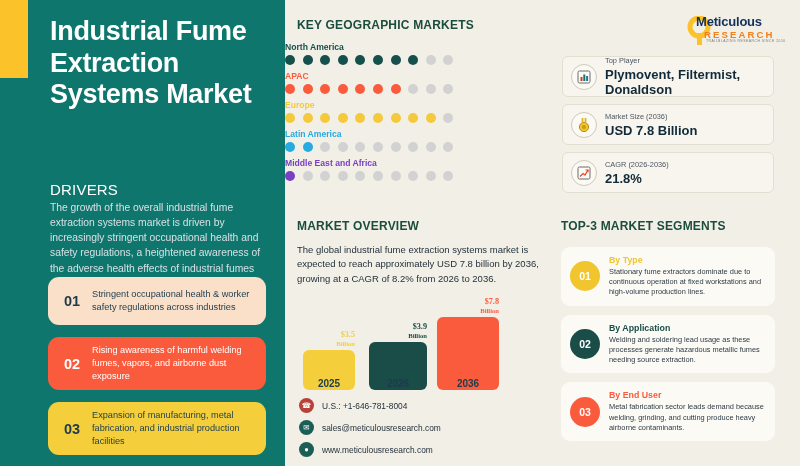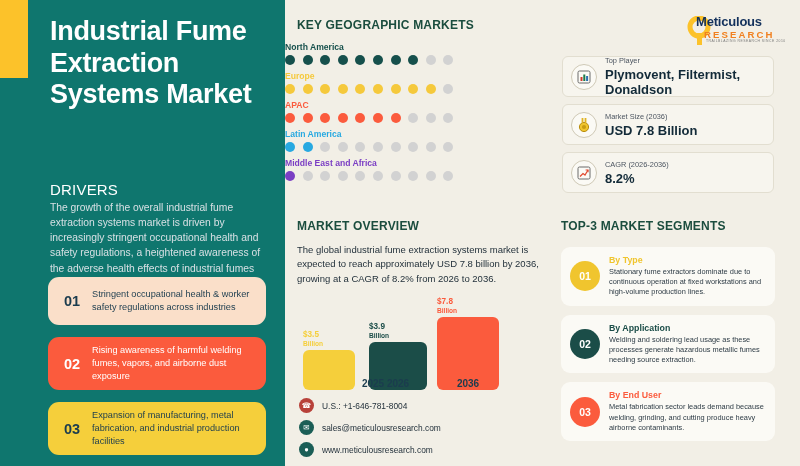--- a/index.html
+++ b/index.html
@@ -124,22 +124,22 @@
 
   
   .mo-body {
     position:absolute; left:12px; top:243px; width:245px;
     font-size:9.5px; line-height:1.5; color:#24323c;
   }
   .chart { position:absolute; left:18px; top:310px; width:190px; height:80px; }
   .bar-wrap { position:absolute; bottom:0; }
   .bar { border-radius:6px; width:100%; }
   .bar-lab {
-    position:absolute; width:100%; text-align:left;
-    font-size:8.2px; font-weight:bold; line-height:1.12;
+    position:absolute; width:100%; text-align:right;
+    font-size:8.2px; font-weight:bold; line-height:1.12;font-family:Liberation Serif, serif;
   }
   .bar-lab small { display:block; font-size:6.6px; font-weight:bold; }
   .yr-row { position:absolute; left:18px; top:378px; width:190px; height:16px; }
   .yr { position:absolute; text-align:center; font-size:10px; font-weight:bold; color:#1b3c4e; }
 
   .contact { position:absolute; left:14px; top:398px; }
   .crow { display:flex; align-items:center; margin-bottom:7px; }
   .cic {
     flex:0 0 15px; height:15px; border-radius:50%;
     display:flex; align-items:center; justify-content:center;
@@ -217,46 +217,46 @@
             <div class="dot" style="background: rgb(22, 80, 76);"></div>
             <div class="dot" style="background: rgb(22, 80, 76);"></div>
             <div class="dot" style="background: rgb(22, 80, 76);"></div>
             <div class="dot" style="background: rgb(22, 80, 76);"></div>
             <div class="dot" style="background: rgb(22, 80, 76);"></div>
             <div class="dot" style="background: rgb(210, 210, 210);"></div>
             <div class="dot" style="background: rgb(210, 210, 210);"></div>
           </div>
         </div>
         <div class="geo-row">
+          <div class="geo-label" style="color: rgb(251, 91, 61);">APAC</div>
+          <div class="dots">
+            <div class="dot" style="background: rgb(251, 91, 61);"></div>
+            <div class="dot" style="background: rgb(251, 91, 61);"></div>
+            <div class="dot" style="background: rgb(251, 91, 61);"></div>
+            <div class="dot" style="background: rgb(251, 91, 61);"></div>
+            <div class="dot" style="background: rgb(251, 91, 61);"></div>
+            <div class="dot" style="background: rgb(251, 91, 61);"></div>
+            <div class="dot" style="background: rgb(251, 91, 61);"></div>
+            <div class="dot" style="background: rgb(210, 210, 210);"></div>
+            <div class="dot" style="background: rgb(210, 210, 210);"></div>
+            <div class="dot" style="background: rgb(210, 210, 210);"></div>
+          </div>
+        </div>
+        <div class="geo-row">
           <div class="geo-label" style="color: rgb(245, 201, 60);">Europe</div>
           <div class="dots">
             <div class="dot" style="background: rgb(245, 201, 60);"></div>
             <div class="dot" style="background: rgb(245, 201, 60);"></div>
             <div class="dot" style="background: rgb(245, 201, 60);"></div>
             <div class="dot" style="background: rgb(245, 201, 60);"></div>
             <div class="dot" style="background: rgb(245, 201, 60);"></div>
             <div class="dot" style="background: rgb(245, 201, 60);"></div>
             <div class="dot" style="background: rgb(245, 201, 60);"></div>
             <div class="dot" style="background: rgb(245, 201, 60);"></div>
             <div class="dot" style="background: rgb(245, 201, 60);"></div>
-            <div class="dot" style="background: rgb(210, 210, 210);"></div>
-          </div>
-        </div>
-        <div class="geo-row">
-          <div class="geo-label" style="color: rgb(251, 91, 61);">APAC</div>
-          <div class="dots">
-            <div class="dot" style="background: rgb(251, 91, 61);"></div>
-            <div class="dot" style="background: rgb(251, 91, 61);"></div>
-            <div class="dot" style="background: rgb(251, 91, 61);"></div>
-            <div class="dot" style="background: rgb(251, 91, 61);"></div>
-            <div class="dot" style="background: rgb(251, 91, 61);"></div>
-            <div class="dot" style="background: rgb(251, 91, 61);"></div>
-            <div class="dot" style="background: rgb(251, 91, 61);"></div>
-            <div class="dot" style="background: rgb(210, 210, 210);"></div>
-            <div class="dot" style="background: rgb(210, 210, 210);"></div>
             <div class="dot" style="background: rgb(210, 210, 210);"></div>
           </div>
         </div>
         <div class="geo-row">
           <div class="geo-label" style="color: rgb(39, 169, 225);">Latin America</div>
           <div class="dots">
             <div class="dot" style="background: rgb(39, 169, 225);"></div>
             <div class="dot" style="background: rgb(39, 169, 225);"></div>
             <div class="dot" style="background: rgb(210, 210, 210);"></div>
             <div class="dot" style="background: rgb(210, 210, 210);"></div>
@@ -317,21 +317,21 @@
         <div class="stat">
           <div class="stat-ic">
             <svg width="14" height="14" viewBox="0 0 14 14">
               <rect x="1" y="1" width="12" height="12" rx="1.5" fill="none" stroke="#6b6b6b" stroke-width="1"></rect>
               <polyline points="3,10.5 6,7.5 8,9 11,4" fill="none" stroke="#e0492f" stroke-width="1.2"></polyline>
               <polyline points="8.6,4 11,4 11,6.3" fill="none" stroke="#e0492f" stroke-width="1.2"></polyline>
             </svg>
           </div>
           <div>
             <div class="stat-lab">CAGR (2026-2036)</div>
-            <div class="stat-val">8.2%</div>
+            <div class="stat-val">21.8%</div>
           </div>
         </div>
       </div>
 
     <div class="sec-title" id="mo-title">MARKET OVERVIEW</div>
     <div class="mo-body">The global industrial fume extraction systems market is expected to reach approximately USD 7.8 billion by 2036, growing at a CAGR of 8.2% from 2026 to 2036.</div>
     <div class="chart" id="chart">
         <div class="bar-wrap" style="left: 0px; width: 52px;">
           <div class="bar-lab" style="color: rgb(245, 207, 59); bottom: 43px;"><span>$3.5</span><small>Billion</small></div>
           <div class="bar" style="height: 40px; background: rgb(245, 207, 59);"></div>
@@ -339,21 +339,21 @@
         <div class="bar-wrap" style="left: 66px; width: 58px;">
           <div class="bar-lab" style="color: rgb(27, 77, 72); bottom: 51px;"><span>$3.9</span><small>Billion</small></div>
           <div class="bar" style="height: 48px; background: rgb(27, 77, 72);"></div>
         </div>
         <div class="bar-wrap" style="left: 134px; width: 62px;">
           <div class="bar-lab" style="color: rgb(251, 91, 61); bottom: 76px;"><span>$7.8</span><small>Billion</small></div>
           <div class="bar" style="height: 73px; background: rgb(251, 91, 61);"></div>
         </div>
       </div>
     <div class="yr-row" id="yr-row">
-        <div class="yr" style="left: 0px; width: 52px; margin-left: 44px;">2025</div>
+        <div class="yr" style="left: 0px; width: 52px;">2025</div>
         <div class="yr" style="left: 66px; width: 58px;">2026</div>
         <div class="yr" style="left: 134px; width: 62px;">2036</div>
       </div>
 
     <div class="contact" id="contact">
         <div class="crow">
           <div class="cic" style="background: rgb(184, 65, 58);">☎</div>
           <div class="ctxt">U.S.: +1-646-781-8004</div>
         </div>
         <div class="crow">

